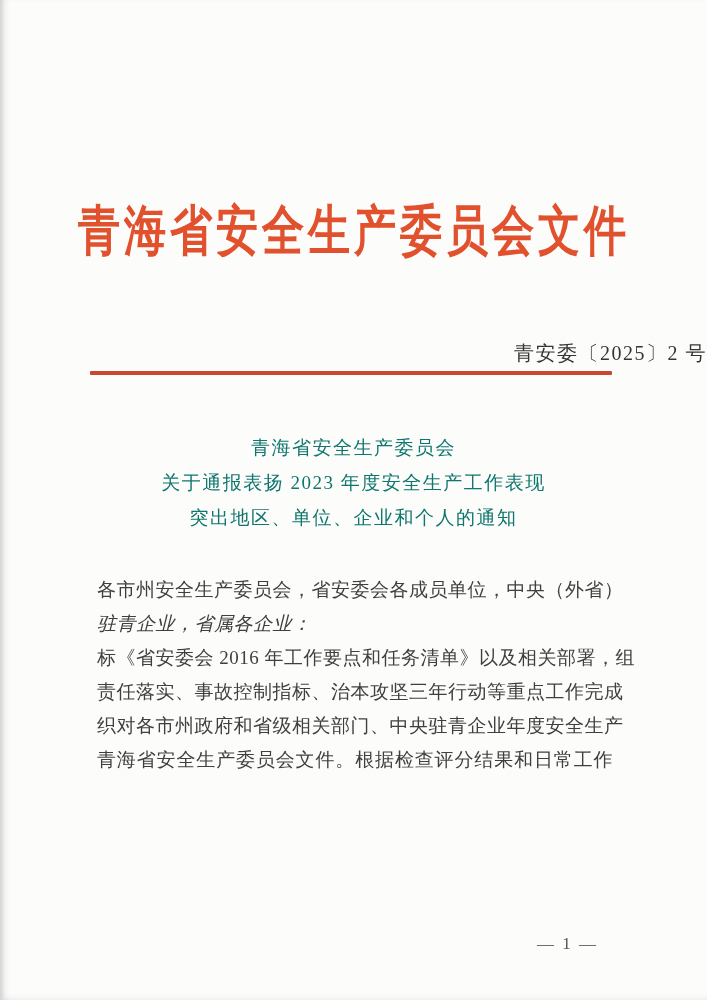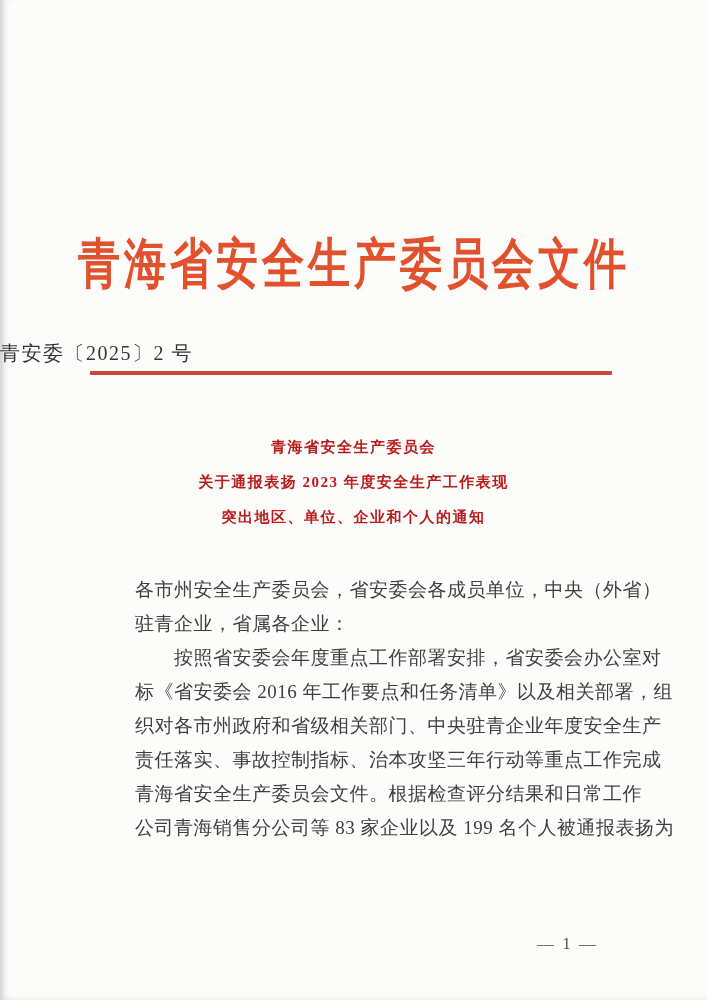--- a/index.html
+++ b/index.html
@@ -28,39 +28,38 @@
     pointer-events: none;
   }
 
   .letterhead {
     position: absolute;
     top: 200px;
     left: 0;
     width: 560px;
     text-align: right;
     white-space: nowrap;
-    margin-top: 33px;
   }
   .letterhead-text {
     display: inline-block;
     transform: scaleX(0.78);
     transform-origin: 50% 50%;
     font-size: 54px;
     font-weight: bold;
     letter-spacing: 5px;
     color: var(--letterhead-red, #e1512d);
     line-height: 1.15;
   }
 
   .doc-number {
     position: absolute;
     top: 340px;
     left: 0;
     width: 707px;
-    text-align: left;
+    text-align: right;
     font-size: 20px;
     letter-spacing: 1.5px;
     color: #343434;
   }
 
   .red-rule {
     position: absolute;
     top: 371px;
     left: 90px;
     width: 522px;
@@ -68,45 +67,45 @@
     background: var(--rule-red, #c94734);
     border-radius: 1px;
   }
 
   .notice-title {
     position: absolute;
     top: 430px;
     left: 40px;
     width: 627px;
     text-align: center;
-    font-size: 15px;
-    font-weight: bold;
+    font-size: 19px;
+    font-weight: normal;
     letter-spacing: 1.5px;
     line-height: 35px;
-    color: #b91c1c;
+    color: #0f766e;
   }
 
   .body-block {
     position: absolute;
     top: 573px;
     left: 97px;
     width: 516px;
     font-size: 19px;
     line-height: 34px;
     letter-spacing: 0.5px;
     color: var(--text-dark, #3f3f3f);
   }
   .body-line {
     text-align: justify;
     text-align-last: justify;
     white-space: nowrap;
-    margin-left: 38px;
   }
   .body-line.short {
     text-align-last: left;
+    font-style: italic;
   }
 
   .page-number {
     position: absolute;
     top: 934px;
     left: 438px;
     width: 160px;
     text-align: right;
     font-size: 17px;
     letter-spacing: 2px;
@@ -128,23 +127,21 @@
 
   <div class="notice-title">
     <div>青海省安全生产委员会</div>
     <div>关于通报表扬 2023 年度安全生产工作表现</div>
     <div>突出地区、单位、企业和个人的通知</div>
   </div>
 
   <div class="body-block">
     <div class="body-line">各市州安全生产委员会，省安委会各成员单位，中央（外省）</div>
     <div class="body-line short">驻青企业，省属各企业：</div>
-    <div class="body-line">　　按照省安委会年度重点工作部署安排，省安委会办公室对</div>
     <div class="body-line">标《省安委会 2016 年工作要点和任务清单》以及相关部署，组</div>
+    <div class="body-line">责任落实、事故控制指标、治本攻坚三年行动等重点工作完成</div>
     <div class="body-line">织对各市州政府和省级相关部门、中央驻青企业年度安全生产</div>
-    <div class="body-line">责任落实、事故控制指标、治本攻坚三年行动等重点工作完成</div>
     <div class="body-line">青海省安全生产委员会文件。根据检查评分结果和日常工作</div>
-    <div class="body-line">公司青海销售分公司等 83 家企业以及 199 名个人被通报表扬为</div>
   </div>
 
   <div class="page-number">— 1 —</div>
 
 </div>
 
 </body></html>

